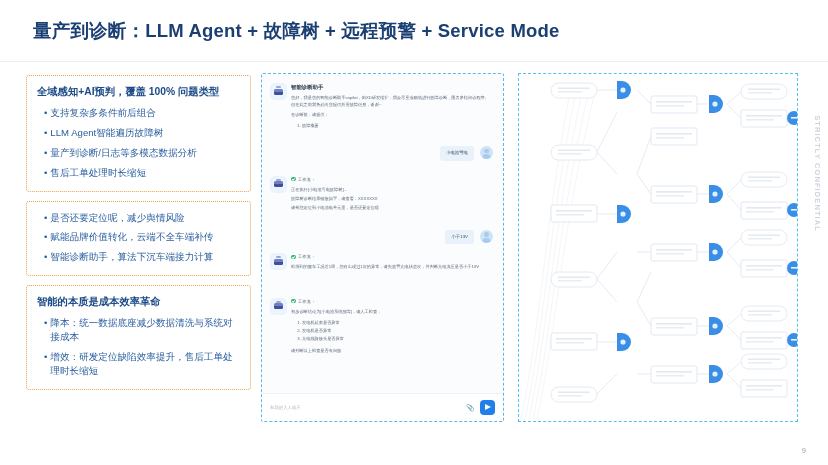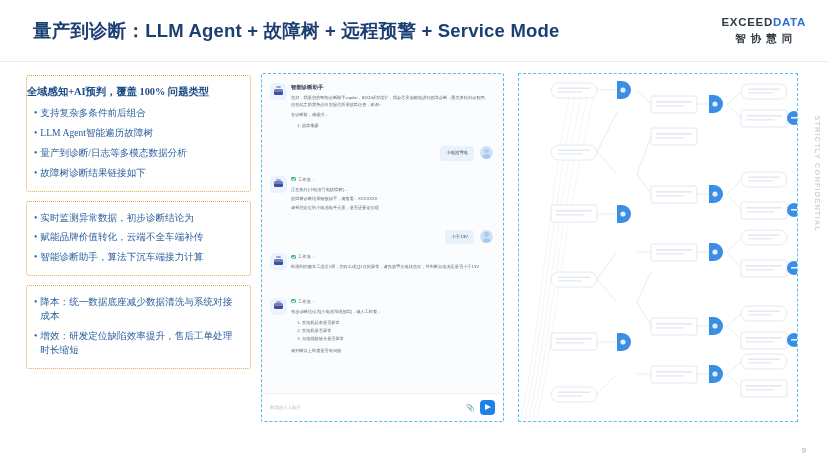--- a/index.html
+++ b/index.html
@@ -43,24 +43,23 @@
   .header-rule {
     position: absolute; left: 0; top: 61px;
     width: 828px; height: 1px; background: #e9edf2;
   }
 
   
   .leftcol { position: absolute; left: 26px; top: 75px; width: 225px; }
   .infobox {
     border: 1.2px dotted #e8a24a;
     border-radius: 3px;
-    padding: 9px 10px 10px 0;
+    padding: 9px 10px 10px 10px;
     margin-bottom: 9px;
     background: #ffffff;
-    font-family: Liberation Serif, serif;
   }
   .infobox-title {
     font-size: 10.3px; font-weight: 700; color: #1b4a86;
     line-height: 1.35; margin-bottom: 7px;
   }
   .bullet {
     display: flex; align-items: flex-start;
     font-size: 9.6px; color: #2a5e9e; line-height: 1.45;
     margin: 0 0 6px 7px;
   }
@@ -198,24 +197,20 @@
     font-size: 7.5px; color: #9aa3ad;
   }
 </style>
 </head>
 <body>
 
 <div id="slide">
 
   <div class="header">
     <div class="slide-title">量产到诊断：LLM Agent + 故障树 + 远程预警 + Service Mode</div>
-    <div class="logo">
-      <div class="logo-top"><span class="dark">EXCEED</span><span class="blue">DATA</span></div>
-      <div class="logo-bottom">智协慧同</div>
-    </div>
   </div>
   <div class="header-rule"></div>
 
   <div class="leftcol">
 
     <div class="infobox">
       <div class="infobox-title">全域感知+AI预判，覆盖 100% 问题类型</div>
       <div class="bullet">
           <span class="dot">•</span>
           <span class="txt">支持复杂多条件前后组合</span>
@@ -223,40 +218,41 @@
       <div class="bullet">
           <span class="dot">•</span>
           <span class="txt">LLM Agent智能遍历故障树</span>
         </div>
       <div class="bullet">
           <span class="dot">•</span>
           <span class="txt">量产到诊断/日志等多模态数据分析</span>
         </div>
       <div class="bullet">
           <span class="dot">•</span>
-          <span class="txt">故障树诊断结果链接如下</span>
+          <span class="txt">售后工单处理时长缩短</span>
         </div>
     </div>
 
     <div class="infobox">
       <div class="bullet">
           <span class="dot">•</span>
-          <span class="txt">实时监测异常数据，初步诊断结论为</span>
+          <span class="txt">是否还要定位呢，减少舆情风险</span>
         </div>
       <div class="bullet">
           <span class="dot">•</span>
           <span class="txt">赋能品牌价值转化，云端不全车端补传</span>
         </div>
       <div class="bullet">
           <span class="dot">•</span>
           <span class="txt">智能诊断助手，算法下沉车端接力计算</span>
         </div>
     </div>
 
     <div class="infobox">
+      <div class="infobox-title">智能的本质是成本效率革命</div>
       <div class="bullet">
           <span class="dot">•</span>
           <span class="txt">降本：统一数据底座减少数据清洗与系统对接成本</span>
         </div>
       <div class="bullet">
           <span class="dot">•</span>
           <span class="txt">增效：研发定位缺陷效率提升，售后工单处理时长缩短</span>
         </div>
     </div>
 

